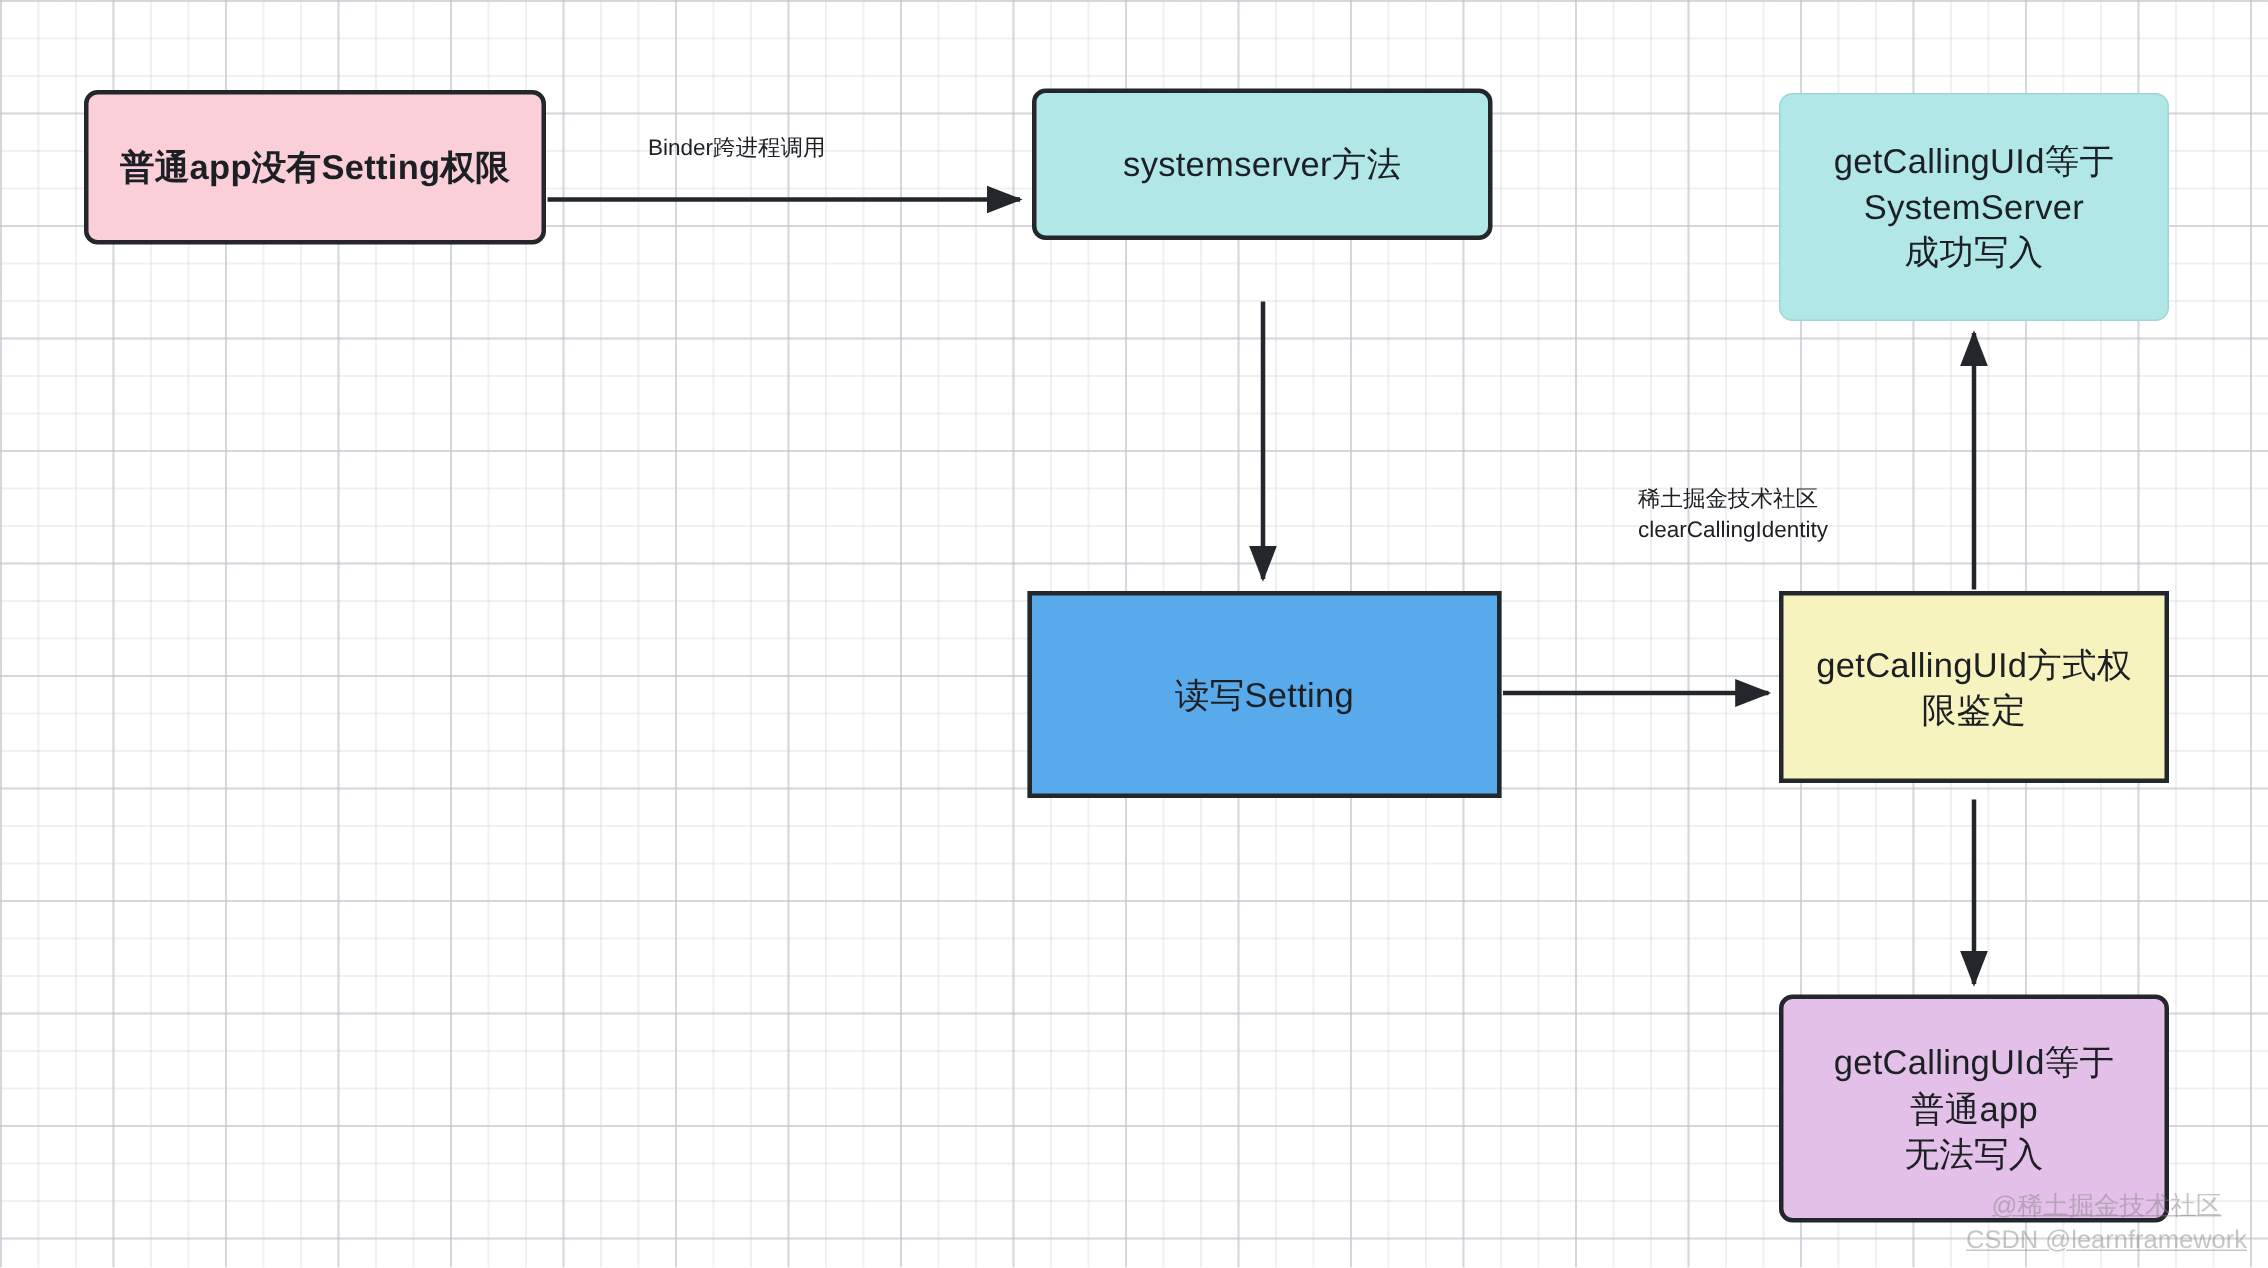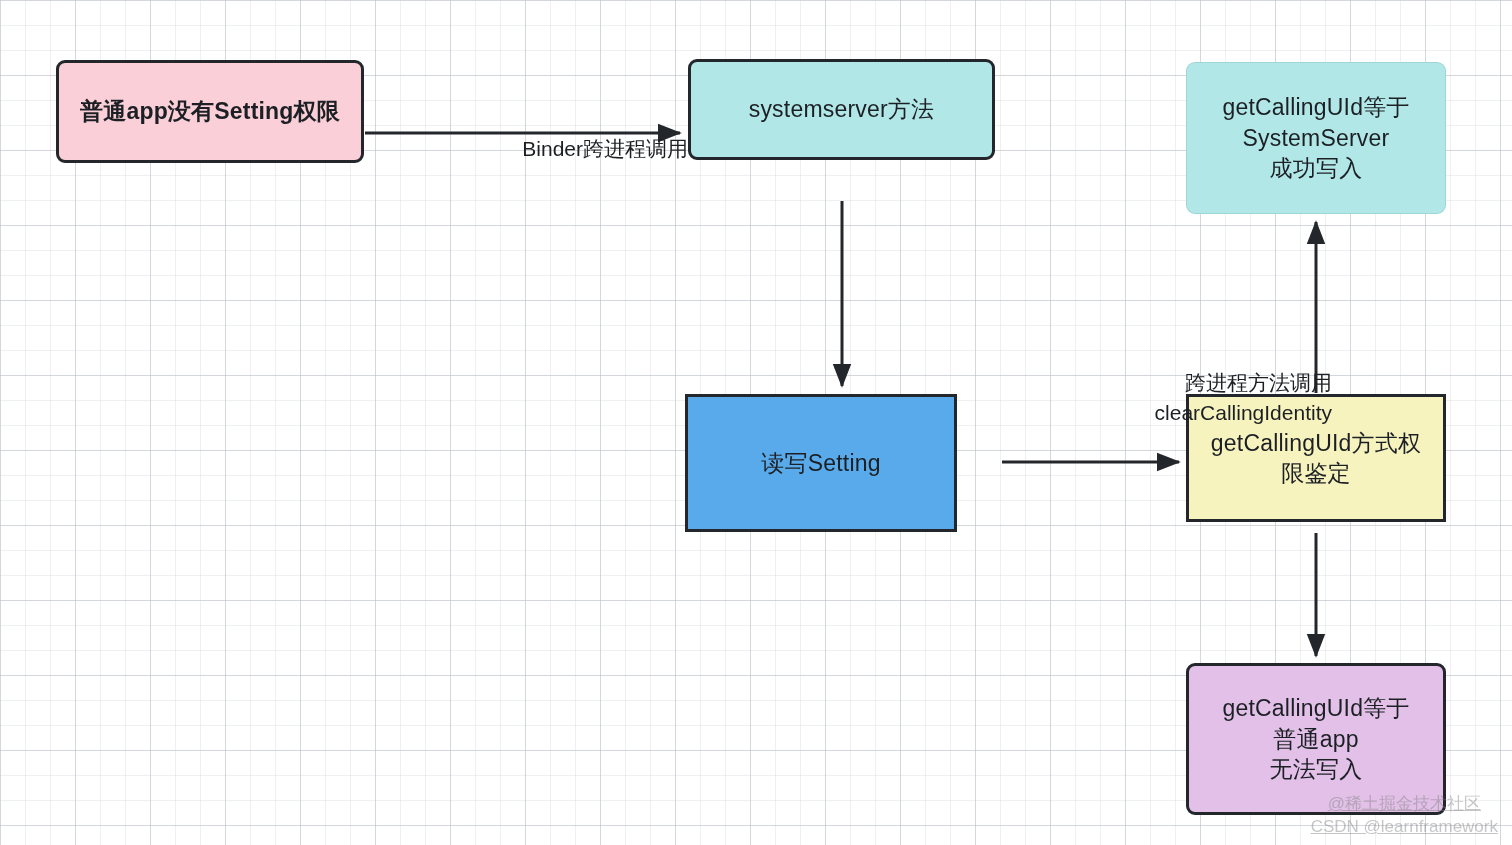--- a/index.html
+++ b/index.html
@@ -46,32 +46,31 @@
     white-space: pre-line;
     padding: 4px 10px;
   }
   .node.rounded { border-radius: 9px; }
   .node.thick { border: 3px solid #23272b; }
   .node.plain { border: 1px solid rgba(120,180,180,0.35); }
 
   #node-app      { left: 56px;  top: 60px;  width: 308px; height: 103px; background: #fbcfd8; font-weight: bold; }
   #node-ss       { left: 688px; top: 59px;  width: 307px; height: 101px; background: #b2e7e8; }
   #node-success  { left: 1186px;top: 62px;  width: 260px; height: 152px; background: #b2e7e8; }
-  #node-rw       { left: 685px; top: 394px; width: 272px; height: 138px; background: #59aaea; }
+  #node-rw       { left: 685px; top: 394px; width: 316px; height: 138px; background: #59aaea; }
   #node-check    { left: 1186px;top: 394px; width: 260px; height: 128px; background: #f7f3bf; }
   #node-fail     { left: 1186px;top: 663px; width: 260px; height: 152px; background: #e2c0e8; }
 
   .edge-label {
     position: absolute;
     color: #1c2024;
-    font-size: 21px;
+    font-size: 15px;
     line-height: 1.42;
-    text-align: right;
+    text-align: left;
     white-space: pre-line;
-    margin-top: 46px;
   }
   #label-binder { left: 432px;  top: 88px;  width: 256px; }
   #label-clear  { left: 1092px; top: 322px; width: 240px; }
 
   .watermark {
     position: absolute;
     text-align: center;
     color: rgba(128,128,128,0.45);
     font-size: 17px;
     line-height: 1.35;
@@ -125,19 +124,19 @@
 
   <div class="node thick" id="node-check">getCallingUId方式权
 限鉴定</div>
 
   <div class="node rounded thick" id="node-fail">getCallingUId等于
 普通app
 无法写入</div>
 
   <div class="edge-label" id="label-binder">Binder跨进程调用</div>
 
-  <div class="edge-label" id="label-clear">跨进程方法调用
+  <div class="edge-label" id="label-clear">稀土掘金技术社区
 clearCallingIdentity</div>
 
   <div class="watermark" id="watermark">@稀土掘金技术社区
 CSDN @learnframework</div>
 
 </div>
 
 </body></html>

